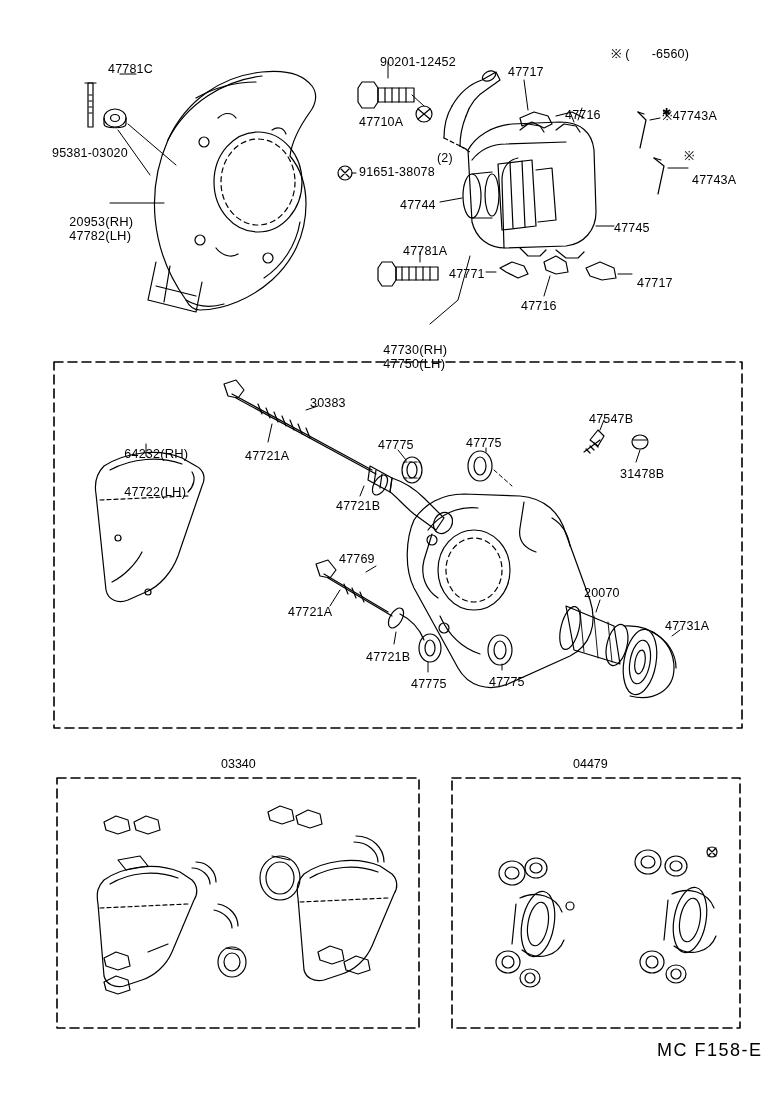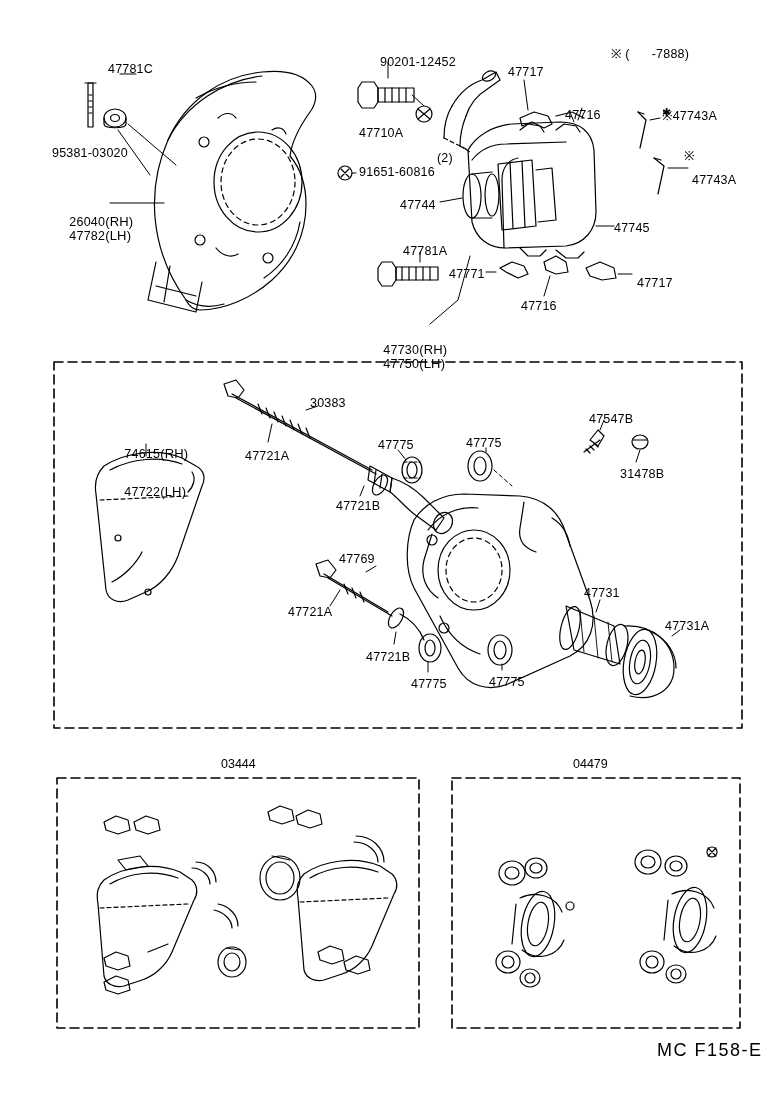--- a/index.html
+++ b/index.html
@@ -354,33 +354,33 @@
       <ellipse cx="652" cy="962" rx="12" ry="11"></ellipse>
       <ellipse cx="652" cy="962" rx="6" ry="6"></ellipse>
       <ellipse cx="676" cy="974" rx="10" ry="9"></ellipse>
       <ellipse cx="676" cy="974" rx="5" ry="5"></ellipse>
       <circle cx="712" cy="852" r="5"></circle>
       <path d="M708 848 L716 856 M716 848 L708 856"></path>
     </g>
   </g>
 </svg>
 
-<div class="lbl" style="left:611px;top:48px;">※ (      -7888)</div>
+<div class="lbl" style="left:611px;top:48px;">※ (      -6560)</div>
 
 <div class="lbl" style="left:108px;top:63px;">47781C</div>
 <div class="lbl" style="left:52px;top:147px;">95381-03020</div>
 <div class="lbl" style="left:62px;top:202px;">
-  <span>26040</span><span class="sub">(RH)</span>
+  <span>20953</span><span class="sub">(RH)</span>
 </div>
 <div class="lbl" style="left:62px;top:216px;">
   <span>47782</span><span class="sub">(LH)</span>
 </div>
 <div class="lbl" style="left:380px;top:56px;">90201-12452</div>
-<div class="lbl" style="left:359px;top:127px;">47710A</div>
-<div class="lbl" style="left:359px;top:166px;">91651-60816</div>
+<div class="lbl" style="left:359px;top:116px;">47710A</div>
+<div class="lbl" style="left:359px;top:166px;">91651-38078</div>
 <div class="lbl" style="left:437px;top:152px;">(2)</div>
 <div class="lbl" style="left:400px;top:199px;">47744</div>
 <div class="lbl" style="left:508px;top:66px;">47717</div>
 <div class="lbl" style="left:565px;top:109px;">47716</div>
 <div class="lbl" style="left:662px;top:110px;">※47743A</div>
 <div class="lbl" style="left:684px;top:150px;">※</div>
 <div class="lbl" style="left:692px;top:174px;">47743A</div>
 <div class="lbl" style="left:614px;top:222px;">47745</div>
 <div class="lbl" style="left:403px;top:245px;">47781A</div>
 <div class="lbl" style="left:449px;top:268px;">47771</div>
@@ -389,36 +389,36 @@
 <div class="lbl" style="left:376px;top:330px;">
   <span>47730</span><span class="sub">(RH)</span>
 </div>
 <div class="lbl" style="left:376px;top:344px;">
   <span>47750</span><span class="sub">(LH)</span>
 </div>
 
 <div class="lbl" style="left:310px;top:397px;">30383</div>
 <div class="lbl" style="left:245px;top:450px;">47721A</div>
 <div class="lbl" style="left:117px;top:434px;">
-  <span>74615</span><span class="sub">(RH)</span>
+  <span>64232</span><span class="sub">(RH)</span>
 </div>
 <div class="lbl" style="left:117px;top:472px;">
   <span>47722</span><span class="sub">(LH)</span>
 </div>
 <div class="lbl" style="left:378px;top:439px;">47775</div>
 <div class="lbl" style="left:466px;top:437px;">47775</div>
 <div class="lbl" style="left:589px;top:413px;">47547B</div>
 <div class="lbl" style="left:620px;top:468px;">31478B</div>
 <div class="lbl" style="left:336px;top:500px;">47721B</div>
 <div class="lbl" style="left:339px;top:553px;">47769</div>
 <div class="lbl" style="left:288px;top:606px;">47721A</div>
 <div class="lbl" style="left:366px;top:651px;">47721B</div>
 <div class="lbl" style="left:411px;top:678px;">47775</div>
 <div class="lbl" style="left:489px;top:676px;">47775</div>
-<div class="lbl" style="left:584px;top:587px;">47731</div>
+<div class="lbl" style="left:584px;top:587px;">20070</div>
 <div class="lbl" style="left:665px;top:620px;">47731A</div>
 
-<div class="panel-title" style="left:221px;top:757px;">03444</div>
+<div class="panel-title" style="left:221px;top:757px;">03340</div>
 <div class="panel-title" style="left:573px;top:757px;">04479</div>
 
 <div class="footer" style="left:657px;top:1040px;">MC  F158-E</div>
 
 </div>
 
 </body></html>

